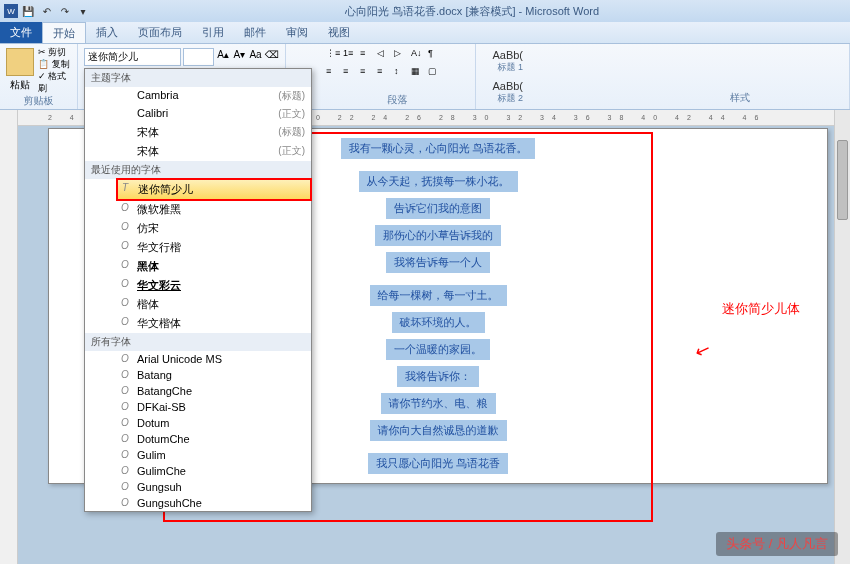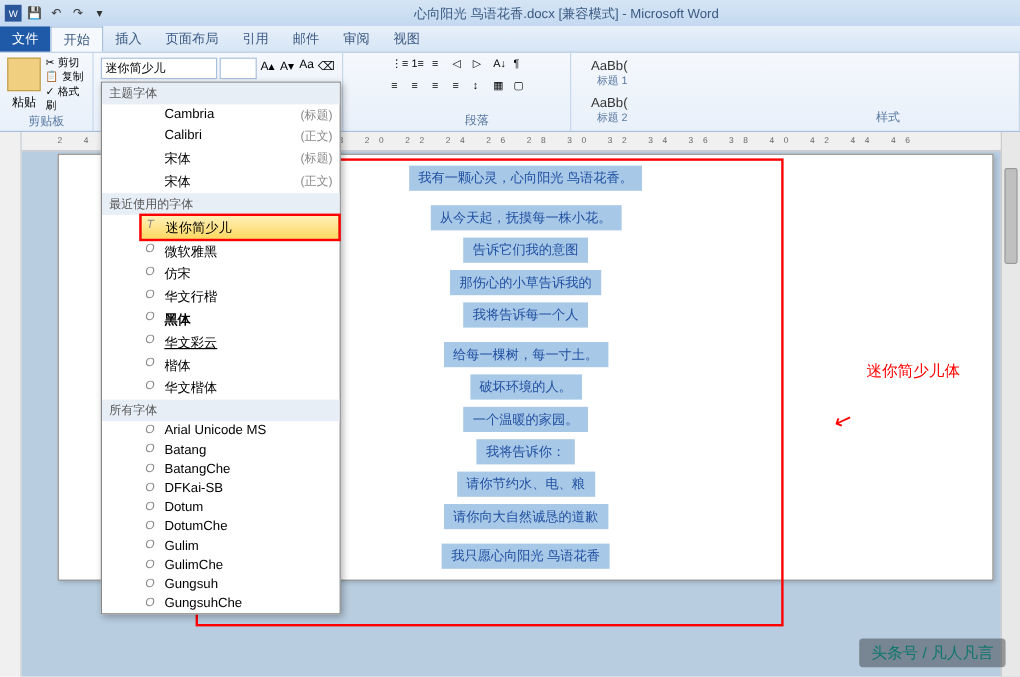--- a/index.html
+++ b/index.html
@@ -32,21 +32,21 @@
     
     .para-group { width: 190px; padding-left: 40px; }
     .para-row { display: flex; gap: 3px; margin: 2px 0; }
     .para-btn { width: 14px; height: 14px; font-size: 9px; }
     
     .styles-group { flex: 1; display: flex; gap: 0; padding: 2px; }
     .style-item { width: 48px; text-align: right; font-size: 9px; border: 1px solid transparent; padding: 2px; }
     .style-item .preview { font-size: 11px; color: #333; }
     .style-item .name { font-size: 9px; color: #5a7aa0; }
     
-    .font-dropdown { position: absolute; top: 68px; left: 84px; width: 200px; background: #fff; border: 1px solid #888; box-shadow: 2px 2px 6px rgba(0,0,0,0.3); font-size: 11px; z-index: 10; }
+    .font-dropdown { position: absolute; top: 68px; left: 84px; width: 228px; background: #fff; border: 1px solid #888; box-shadow: 2px 2px 6px rgba(0,0,0,0.3); font-size: 11px; z-index: 10; }
     .font-dropdown .section-header { background: #e8eef6; padding: 2px 6px; font-size: 10px; color: #555; }
     .font-dropdown .font-item { padding: 2px 6px 2px 20px; display: flex; justify-content: space-between; cursor: pointer; position: relative; margin-left: 32px; }
     .font-dropdown .font-item.highlighted { background: linear-gradient(#fef0b8, #fdd860); border: 1px solid #d4a020; outline: 2px solid red; outline-offset: -1px; }
     .font-dropdown .font-item .glyph { position: absolute; left: 4px; font-style: italic; color: #888; font-size: 10px; }
     .font-dropdown .font-item .hint { color: #888; font-size: 10px; }
     
     .workspace { position: absolute; top: 110px; left: 0; right: 0; bottom: 0; background: #fff; display: flex; }
     .vruler { width: 18px; background: #f0f0f0; border-right: 1px solid #ccc; }
     .page-area { flex: 1; background: #b8cde0; position: relative; overflow: hidden; }
     .hruler { height: 16px; background: #f0f0f0; border-bottom: 1px solid #ccc; font-size: 7px; color: #666; display: flex; align-items: center; padding-left: 30px; letter-spacing: 8px; }
@@ -55,21 +55,21 @@
     .red-box { position: absolute; top: 22px; left: 145px; width: 490px; height: 390px; border: 2px solid red; pointer-events: none; }
     
     .doc-content { text-align: center; font-size: 11px; }
     .doc-line { display: inline-block; background: #a8c8e8; padding: 3px 8px; margin: 3px 0; color: #2050a0; font-family: "KaiTi", "楷体", serif; }
     .doc-sep { height: 6px; }
     
     .annotation { position: absolute; top: 190px; right: 50px; color: red; font-size: 13px; }
     .arrow1 { position: absolute; top: 140px; left: 200px; color: red; font-size: 20px; transform: rotate(45deg); }
     .arrow2 { position: absolute; top: 230px; right: 140px; color: red; font-size: 18px; transform: rotate(200deg); }
     
-    .watermark { position: absolute; bottom: 8px; right: 12px; font-size: 13px; color: #0f766e; background: rgba(0,0,0,0.35); padding: 3px 10px; border-radius: 3px; }
+    .watermark { position: absolute; bottom: 8px; right: 12px; font-size: 13px; color: #ef4444; background: rgba(0,0,0,0.35); padding: 3px 10px; border-radius: 3px; }
     
     .scrollbar-v { position: absolute; right: 0; top: 110px; bottom: 0; width: 16px; background: #e8e8e8; border-left: 1px solid #ccc; }
     .scrollbar-v .thumb { position: absolute; top: 30px; left: 2px; right: 2px; height: 80px; background: #c0c0c0; border: 1px solid #999; border-radius: 2px; }
   </style>
 </head>
 <body>
 
 <div class="titlebar">
   <div class="qat">
     <span style="background:#2b579a;color:#fff;font-size:8px;">W</span>
@@ -209,21 +209,21 @@
   <div class="font-item">
       <span class="glyph">O</span>
       <span style="font-family:cursive;">华文行楷</span>
     </div>
   <div class="font-item">
       <span class="glyph">O</span>
       <span style="font-weight:bold;">黑体</span>
     </div>
   <div class="font-item">
       <span class="glyph">O</span>
-      <span style="font-weight:normal;text-decoration:underline;">华文彩云</span>
+      <span style="font-weight:bold;text-decoration:underline;">华文彩云</span>
     </div>
   <div class="font-item">
       <span class="glyph">O</span>
       <span>楷体</span>
     </div>
   <div class="font-item">
       <span class="glyph">O</span>
       <span>华文楷体</span>
     </div>
 

